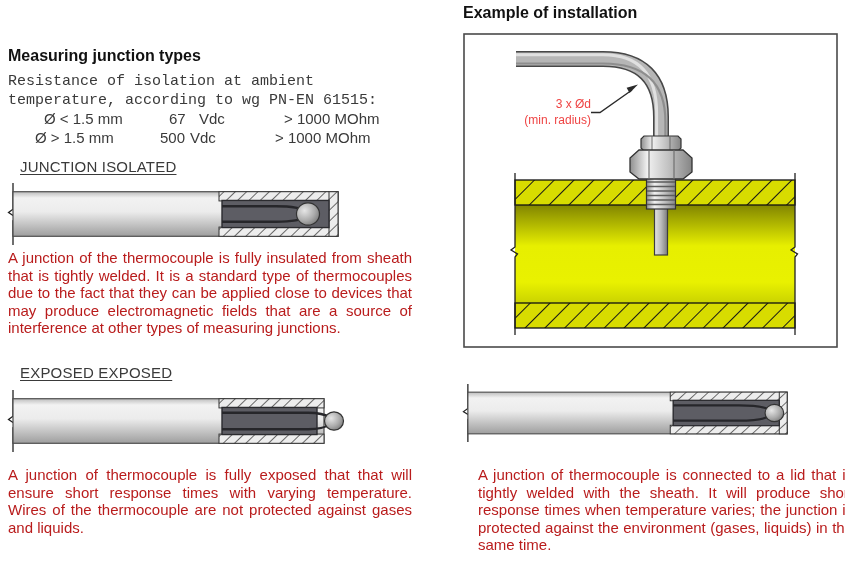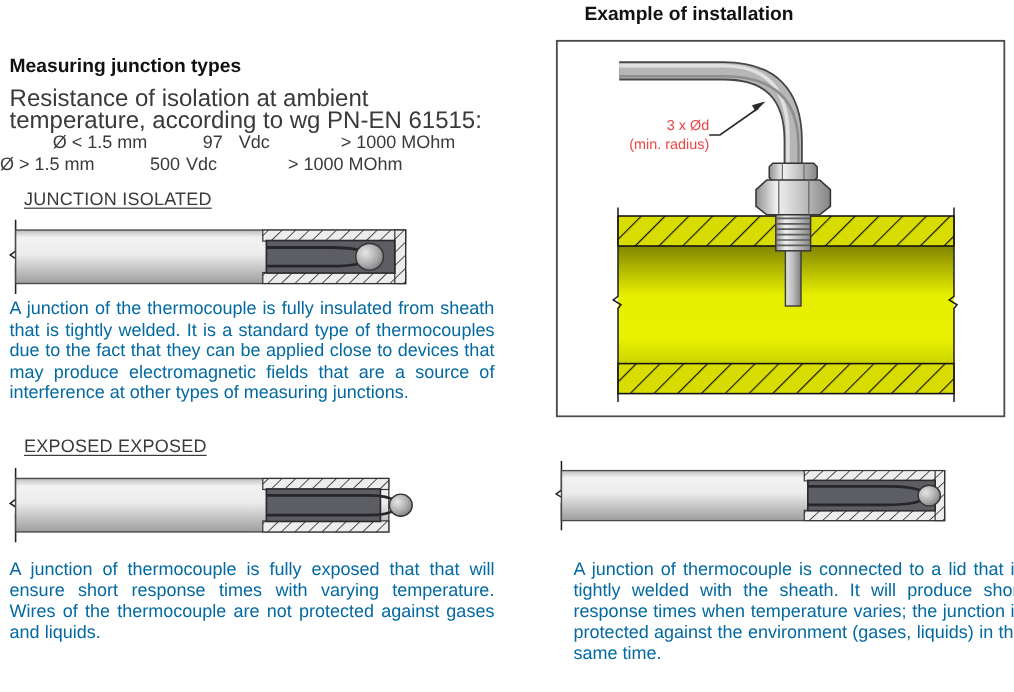--- a/index.html
+++ b/index.html
@@ -8,23 +8,23 @@
     font-family:"Liberation Sans","DejaVu Sans",sans-serif;
     color:#3a3a3a;overflow:hidden;
   }
   .abs{position:absolute;}
   .doc-title{font-size:16px;font-weight:bold;color:#111;}
   .section-head{
     font-size:15px;color:#3a3a3a;text-decoration:underline;
     text-underline-offset:2px;letter-spacing:.2px;margin-left:12px;
   }
   .body-text{
-    font-size:15px;line-height:17.6px;text-align:justify;color:#0369a1;
+    font-size:15px;line-height:17.6px;text-align:justify;color:#b91c1c;
   }
-  .spec-note{font-size:20px;line-height:18.5px;color:#3a3a3a;}
+  .spec-note{font-size:15px;line-height:18.5px;color:#3a3a3a;font-family:Liberation Mono, monospace;}
   .spec-row{
     position:absolute;left:0;display:grid;
     grid-template-columns:125px 30px 85px auto;
     font-size:15px;color:#3a3a3a;white-space:nowrap;
   }
   .frame-label{
     font-size:12px;color:#ef4444;text-align:right;line-height:16px;
   }
   svg{display:block;}
 </style>
@@ -73,25 +73,25 @@
       </linearGradient>
     </defs>
   </svg>
 
   <div class="abs doc-title" style="left:8px;top:47px;">Measuring junction types</div>
 
   <div class="abs spec-note" style="left:8px;top:73px;width:404px;">Resistance of isolation at ambient temperature, according to wg PN-EN 61515:</div>
 
   <div class="spec-row" style="top:110px;padding-left:44px;">
     <span>Ø &lt; 1.5 mm</span>
-    <span>97</span>
+    <span>67</span>
     <span>Vdc</span>
     <span>&gt; 1000 MOhm</span>
   </div>
-  <div class="spec-row" style="top:129px;">
+  <div class="spec-row" style="top:129px;padding-left:35px;">
     <span>Ø &gt; 1.5 mm</span>
     <span>500</span>
     <span>Vdc</span>
     <span>&gt; 1000 MOhm</span>
   </div>
 
   <div class="abs section-head" style="left:8px;top:158px;">JUNCTION ISOLATED</div>
 
   <svg class="abs" style="left:6px;top:183px;" width="340" height="62" viewBox="0 0 340 64" preserveAspectRatio="none">
     <path d="M7,0 V27 l-4.5,3.5 7.5,5 -3,3.5 V64" fill="none" stroke="#222" stroke-width="1.3"></path>
@@ -113,21 +113,21 @@
     <rect x="7" y="9" width="311" height="46" fill="url(#grad-tube)" stroke="#4a4a4a" stroke-width="1.2"></rect>
     <rect x="213" y="9" width="105" height="9.5" fill="url(#pat-hatch)" stroke="#333" stroke-width="1"></rect>
     <rect x="213" y="45.5" width="105" height="9.5" fill="url(#pat-hatch)" stroke="#333" stroke-width="1"></rect>
     <rect x="216" y="18" width="95" height="28" fill="#5d5d64" stroke="#2b2b2f" stroke-width="1.4"></rect>
     <path d="M216,23.5 H302 Q317,23.5 324,28.5 M216,40.5 H302 Q317,40.5 324,35.5" fill="none" stroke="#26262a" stroke-width="2.4"></path>
     <circle cx="328" cy="32" r="9.5" fill="url(#grad-ball)" stroke="#333" stroke-width="1.2"></circle>
   </svg>
 
   <div class="abs body-text" style="left:8px;top:466px;width:404px;">A junction of thermocouple is fully exposed that that will ensure short response times with varying temperature. Wires of the thermocouple are not protected against gases and liquids.</div>
 
-  <div class="abs doc-title" style="left:463px;top:4px;margin-left:24px;">Example of installation</div>
+  <div class="abs doc-title" style="left:463px;top:4px;">Example of installation</div>
 
   <svg class="abs" style="left:463px;top:33px;" width="375" height="315" viewBox="0 0 375 315">
     <rect x="1" y="1" width="373" height="313" fill="#ffffff" stroke="#4a4a4a" stroke-width="1.6"></rect>
 
     <g>
       <path d="M53,26 H140 Q198,26 198,84 V112" fill="none" stroke="#474747" stroke-width="16"></path>
       <path d="M53,26 H140 Q198,26 198,84 V112" fill="none" stroke="#b6b6b6" stroke-width="13"></path>
       <path d="M53,21.8 H140 Q193.6,21.8 193.6,79.8 V112" fill="none" stroke="#e0e0e0" stroke-width="3"></path>
       <path d="M53,30.5 H140 Q202.4,30.5 202.4,88.5 V112" fill="none" stroke="#8e8e8e" stroke-width="2.2"></path>
     </g>

